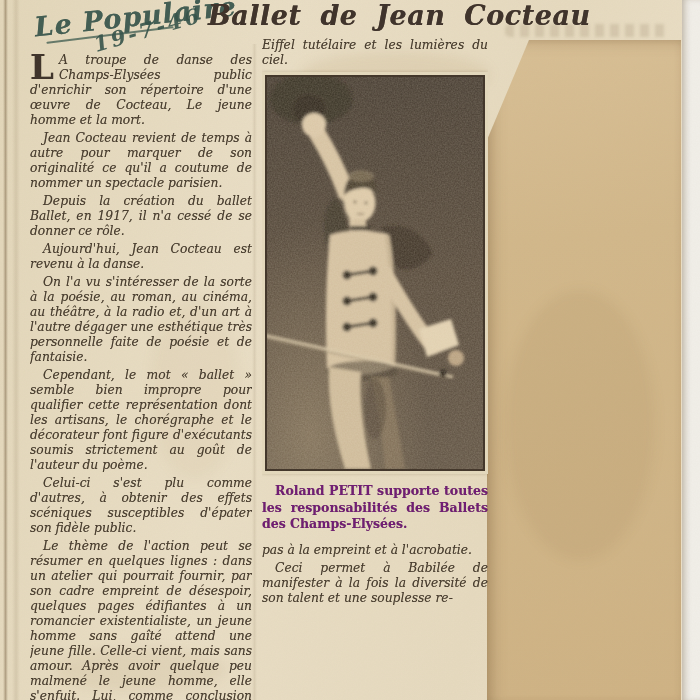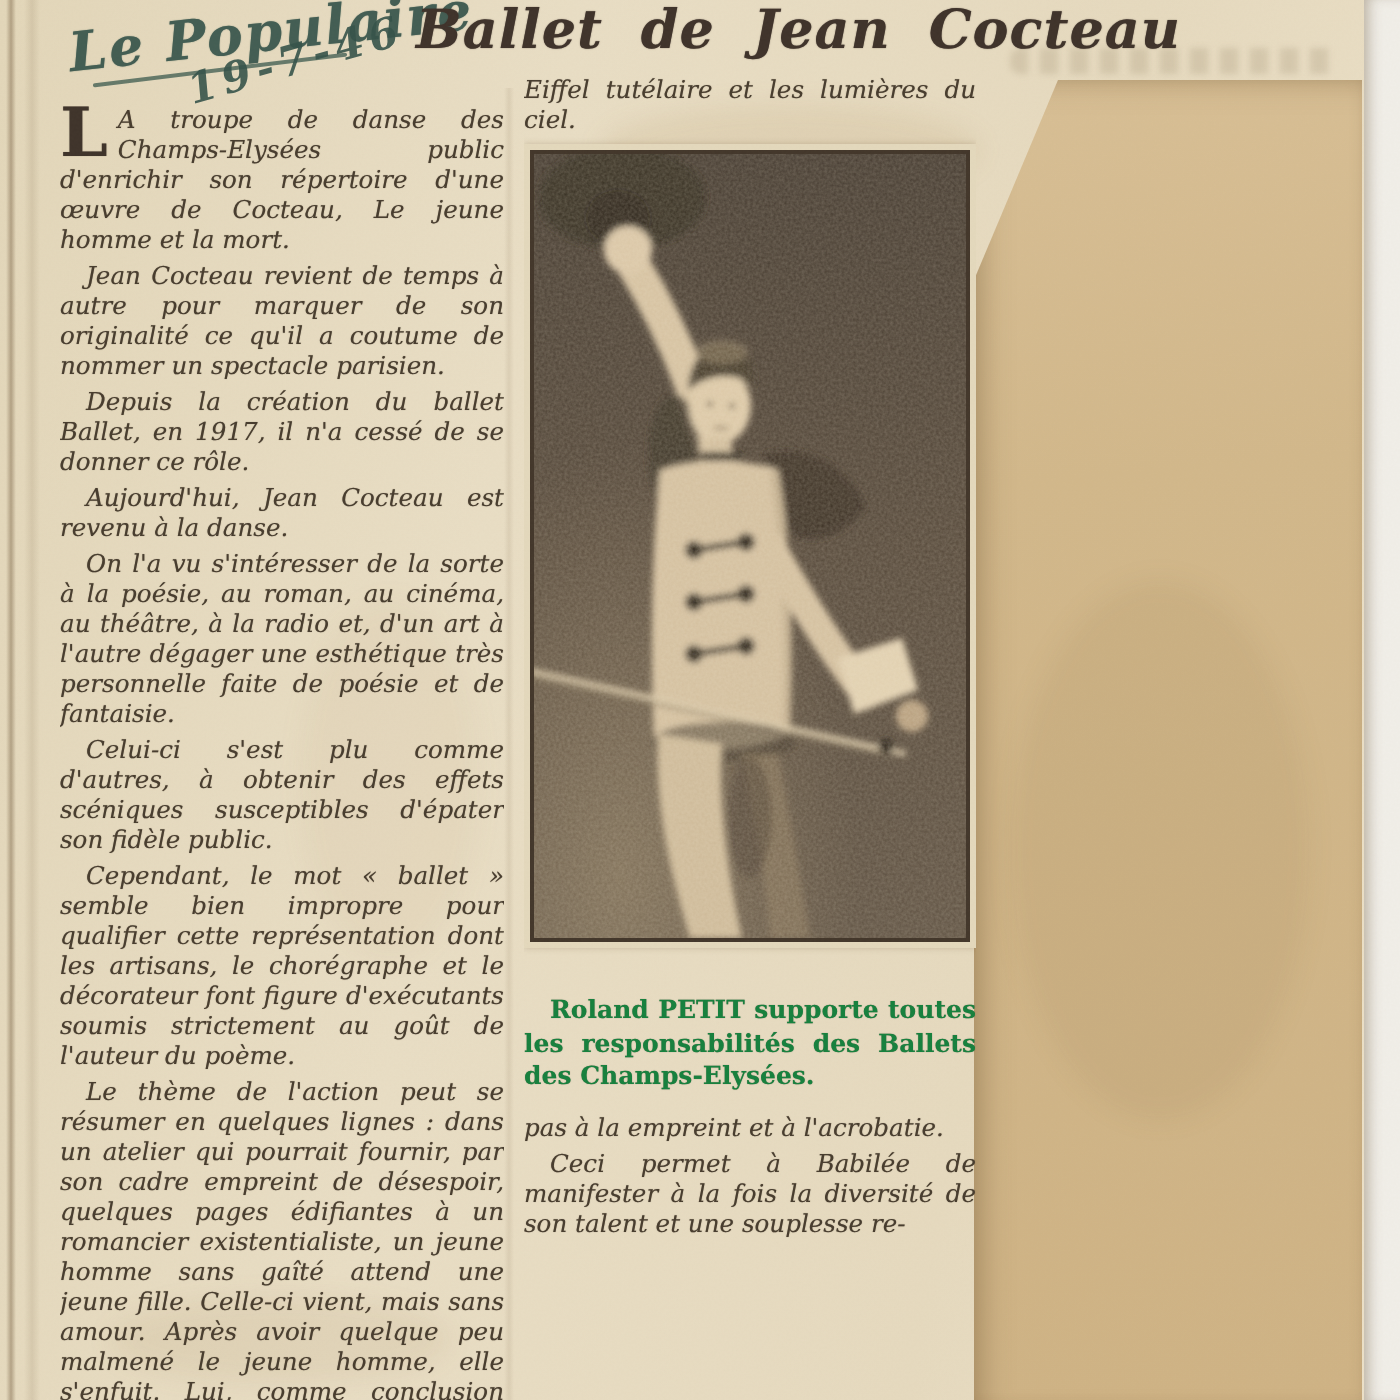--- a/index.html
+++ b/index.html
@@ -65,21 +65,21 @@
   .first-para{text-indent:0 !important;}
   .dropcap{
     float:left;font-style:normal;font-weight:bold;font-size:34px;line-height:26px;
     padding:1px 5px 0 0;color:#3e332a;
   }
   
   .photo-fig{margin:4px 0 0;padding:3px;background:#e4d9bd;box-shadow:0 0 3px rgba(100,78,46,.25);}
   .photo-frame{border:2px solid #42362a;line-height:0;}
   .caption{
     font-style:normal;font-weight:bold;font-size:12.5px;line-height:16.5px;
-    margin:23px 0 10px !important;color:#15803d;text-indent:13px;text-align:justify;
+    margin:9px 0 10px !important;color:#701a75;text-indent:13px;text-align:justify;
   }
   
   .grain{left:0;top:0;width:700px;height:700px;pointer-events:none;opacity:.5;}
 </style>
 </head>
 <body>
 
 <div style="position:absolute;inset:0;">
 
   <div class="layer tan-block"></div>
@@ -100,22 +100,22 @@
 
   <h1 class="layer headline">Ballet de Jean Cocteau</h1>
 
   <div class="col col-left">
     <p class="first-para"><span class="dropcap">L</span><span>A troupe de danse des Champs-Elysées public d'enrichir son répertoire d'une œuvre de Cocteau, Le jeune homme et la mort.</span></p>
     <div>
         <p>Jean Cocteau revient de temps à autre pour marquer de son originalité ce qu'il a coutume de nommer un spectacle parisien.</p>
         <p>Depuis la création du ballet Ballet, en 1917, il n'a cessé de se donner ce rôle.</p>
         <p>Aujourd'hui, Jean Cocteau est revenu à la danse.</p>
         <p>On l'a vu s'intéresser de la sorte à la poésie, au roman, au cinéma, au théâtre, à la radio et, d'un art à l'autre dégager une esthétique très personnelle faite de poésie et de fantaisie.</p>
+        <p>Cependant, le mot « ballet » semble bien impropre pour qualifier cette représentation dont les artisans, le chorégraphe et le décorateur font figure d'exécutants soumis strictement au goût de l'auteur du poème.</p>
         <p>Celui-ci s'est plu comme d'autres, à obtenir des effets scéniques susceptibles d'épater son fidèle public.</p>
-        <p>Cependant, le mot « ballet » semble bien impropre pour qualifier cette représentation dont les artisans, le chorégraphe et le décorateur font figure d'exécutants soumis strictement au goût de l'auteur du poème.</p>
         <p>Le thème de l'action peut se résumer en quelques lignes : dans un atelier qui pourrait fournir, par son cadre empreint de désespoir, quelques pages édifiantes à un romancier existentialiste, un jeune homme sans gaîté attend une jeune fille. Celle-ci vient, mais sans amour. Après avoir quelque peu malmené le jeune homme, elle s'enfuit. Lui, comme conclusion logique, se pend. La mort survient — c'est la jeune fille —, elle ôte son masque, le pose sur le visage de son amoureux et l'entraîne sur les toits. Ceci fournit le prétexte à un curieux décor des toits de Paris avec comme fond la Tour</p>
       </div>
   </div>
 
   <div class="col col-right">
     <div>
         <p class="noindent">Eiffel tutélaire et les lumières du ciel.</p>
       </div>
 
     <figure class="photo-fig">

